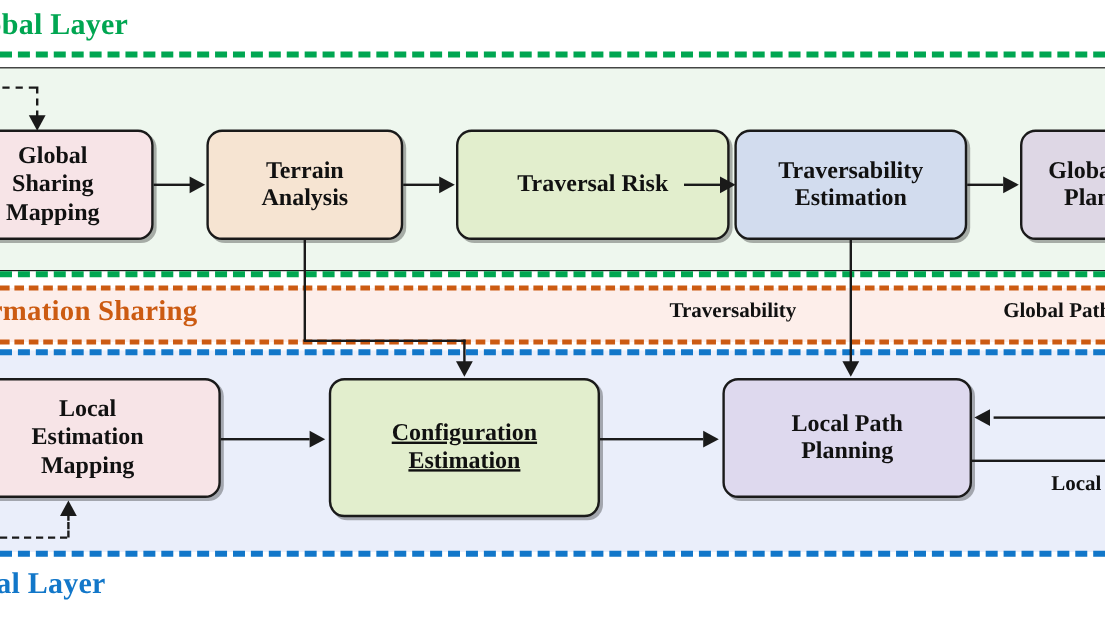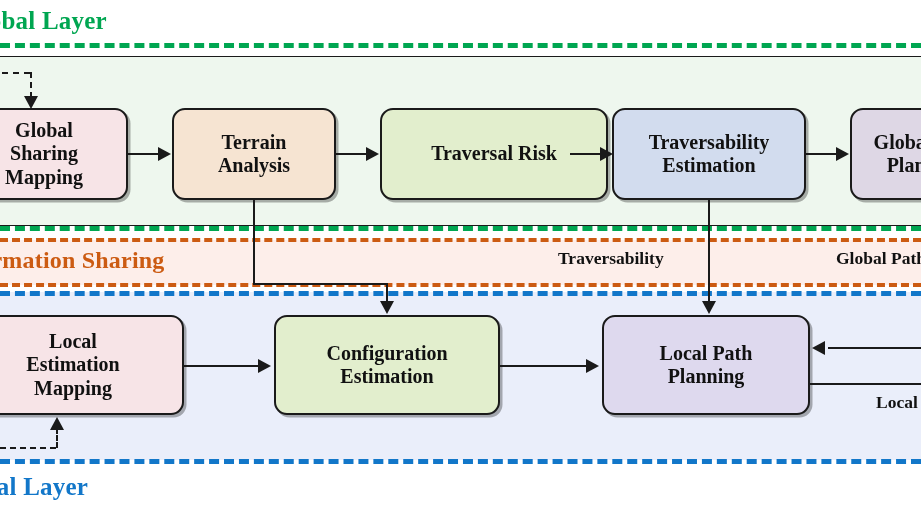--- a/index.html
+++ b/index.html
@@ -47,21 +47,21 @@
   .c-mauve{background:#ded7e5;}
   .c-lilac{background:#ded9ee;}
 
   #box-gim  {left:-40px;top:108px;width:168px;height:92px;}
   #box-ta   {left:172px;top:108px;width:164px;height:92px;}
   #box-tra  {left:380px;top:108px;width:228px;height:92px;}
   #box-te   {left:612px;top:108px;width:194px;height:92px;}
   #box-gpp  {left:850px;top:108px;width:150px;height:92px;}
 
   #box-lvm  {left:-38px;top:315px;width:222px;height:100px;}
-  #box-cse  {left:274px;top:315px;width:226px;height:100px;}
+  #box-cse  {left:274px;top:315px;width:226px;height:116px;text-decoration:underline;}
   #box-lpp  {left:602px;top:315px;width:208px;height:100px;}
 
   
   .ln{position:absolute;background:#1a1a1a;}
   .lh{height:1.9px;}
   .lv{width:1.9px;}
   .arrow{position:absolute;width:0;height:0;}
   .ar-right{border-top:7px solid transparent;border-bottom:7px solid transparent;border-left:13px solid #1a1a1a;}
   .ar-left{border-top:7px solid transparent;border-bottom:7px solid transparent;border-right:13px solid #1a1a1a;}
   .ar-down{border-left:7px solid transparent;border-right:7px solid transparent;border-top:13px solid #1a1a1a;}

